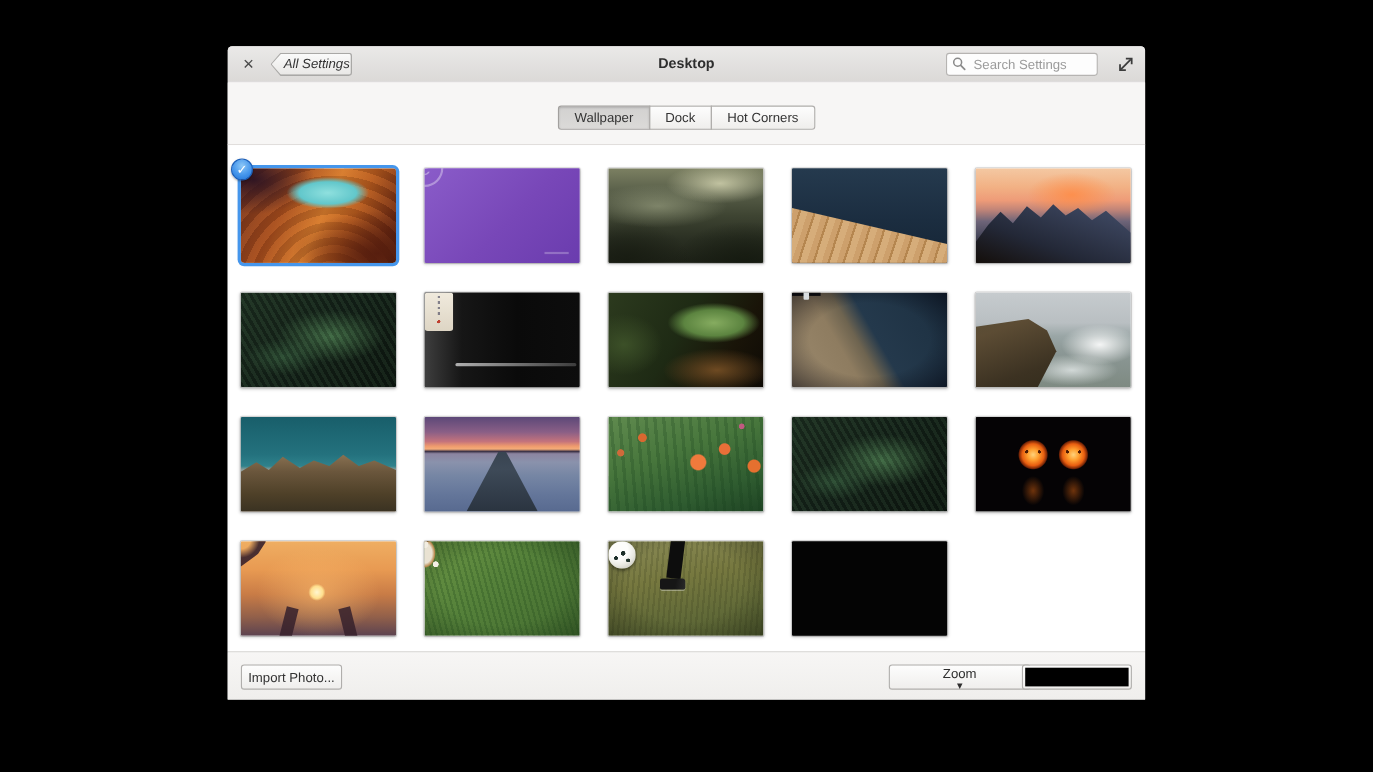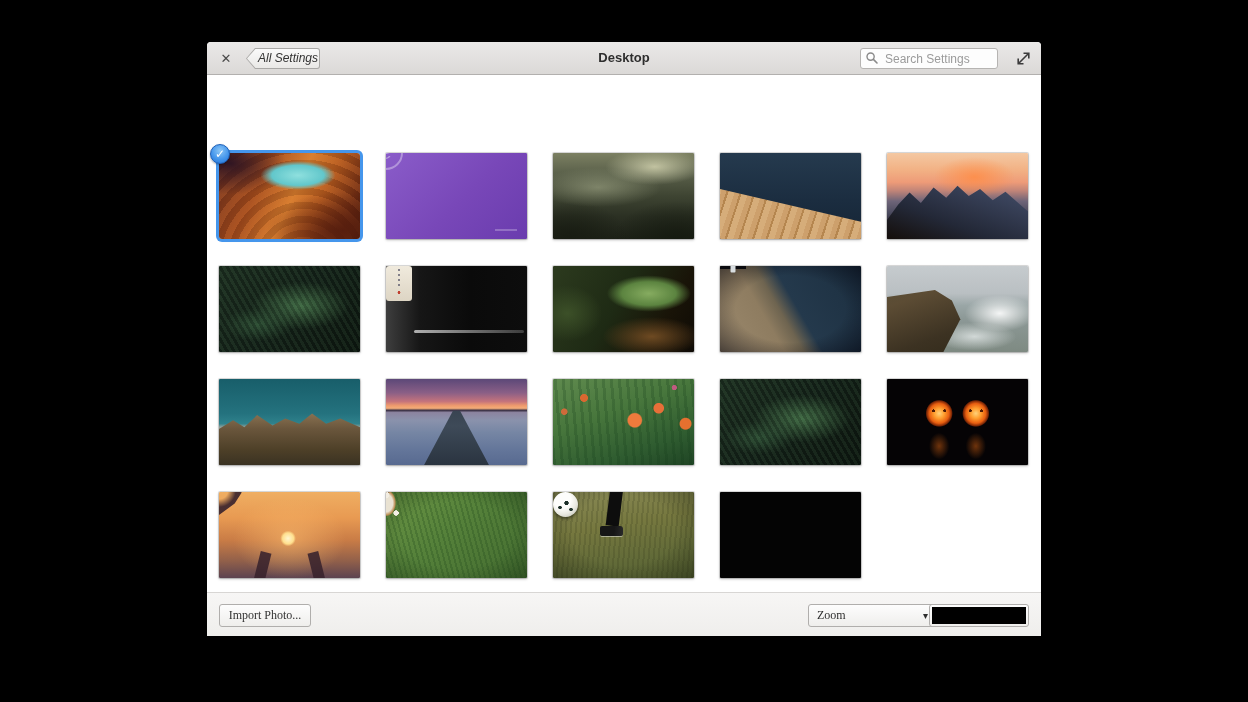--- a/index.html
+++ b/index.html
@@ -222,24 +222,24 @@
       radial-gradient(circle at 38% 32%, #fdfdfb 0 36%, #e8e8e0 62%, #b2b2a8 100%);
     box-shadow:0 2px 3px rgba(0,0,0,0.4); }
 
   .w-solid-black { background:#040404; }
 
   
   .footer { position:absolute; left:0; right:0; bottom:0; height:44px;
     background:linear-gradient(180deg,#f7f6f5,#efeeec); border-top:1px solid #d8d6d4; }
   .btn { position:absolute; height:23px; background:linear-gradient(180deg,#fdfdfd,#efeeec);
     border:1px solid #b0aeac; border-radius:3px; font-size:12px; color:#333;
-    font-family:Liberation Serif, serif;text-align:center; }
+    font-family:Liberation Sans, sans-serif;text-align:center; }
   .import-btn { left:12px; top:11px; width:92px; }
   .combo { left:601px; top:11px; width:129px; display:flex; align-items:center;
-    justify-content:space-between; padding:0 8px; cursor:default; }
+    justify-content:space-between; padding:0 8px; cursor:default;flex-direction:column; }
   .combo-label { font-size:12px; color:#2e2e2e; }
   .combo-arrow { font-size:10px; color:#2e2e2e; line-height:1; }
   .color-btn { left:722px; top:11px; width:100px; padding:2px; }
   .color-fill { width:100%; height:100%; }
 
   .svg-icon { display:block; }
 </style>
 </head>
 <body>
 
@@ -269,20 +269,27 @@
         <span>
           <svg class="svg-icon" width="17" height="17" viewBox="0 0 17 17">
             <line x1="4" y1="13" x2="13" y2="4" stroke="#3c3c3c" stroke-width="1.6"></line>
             <path d="M8.5 3.2 L13.8 3.2 L13.8 8.5" fill="none" stroke="#3c3c3c" stroke-width="1.6"></path>
             <path d="M3.2 8.5 L3.2 13.8 L8.5 13.8" fill="none" stroke="#3c3c3c" stroke-width="1.6"></path>
           </svg>
         </span>
       </div>
     </div>
 
+    <div class="tabbar">
+      <div class="tabs">
+        <button class="tab active">Wallpaper</button>
+        <button class="tab">Dock</button>
+        <button class="tab">Hot Corners</button>
+      </div>
+    </div>
 
     <div class="grid-area">
       <div class="grid">
           <div class="cell">
             <div class="thumb w-antelope-canyon selected">
               <div class="ov"></div>
             </div>
             <div class="badge">✓</div>
           </div>
           <div class="cell">

